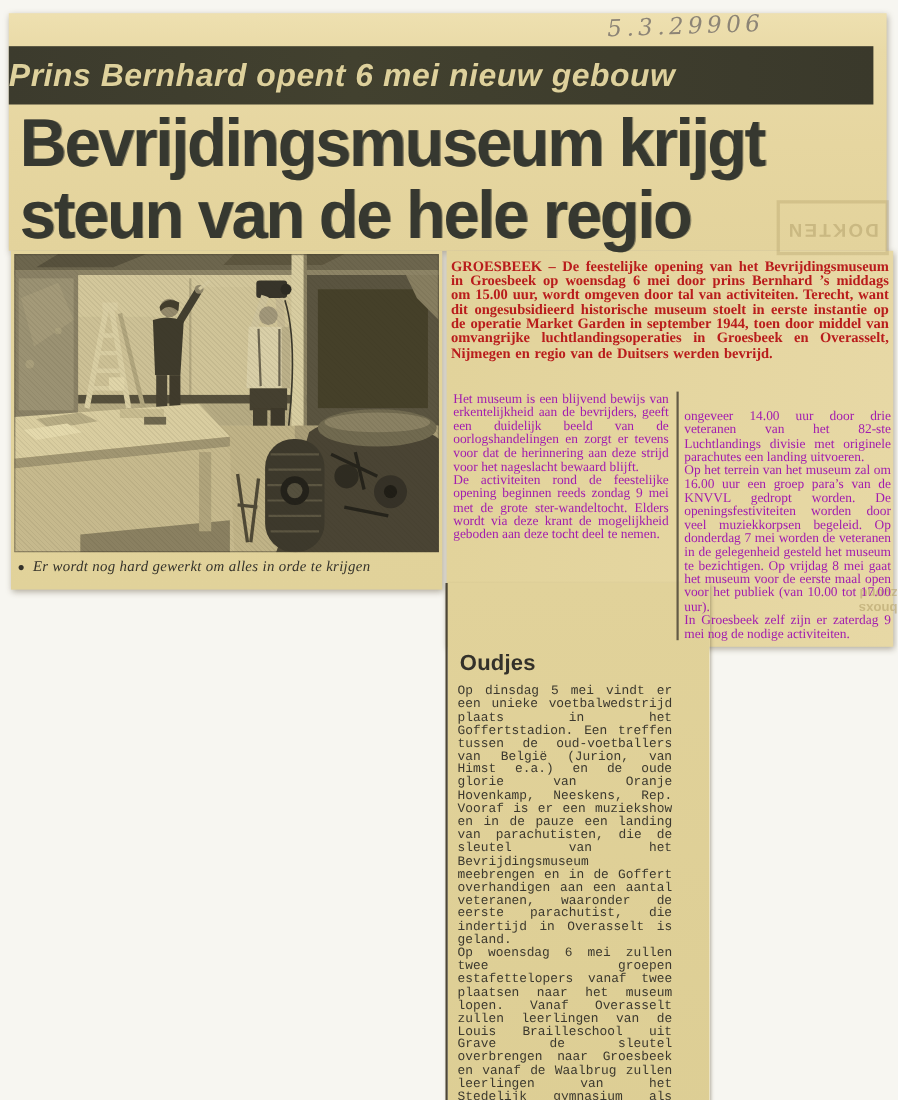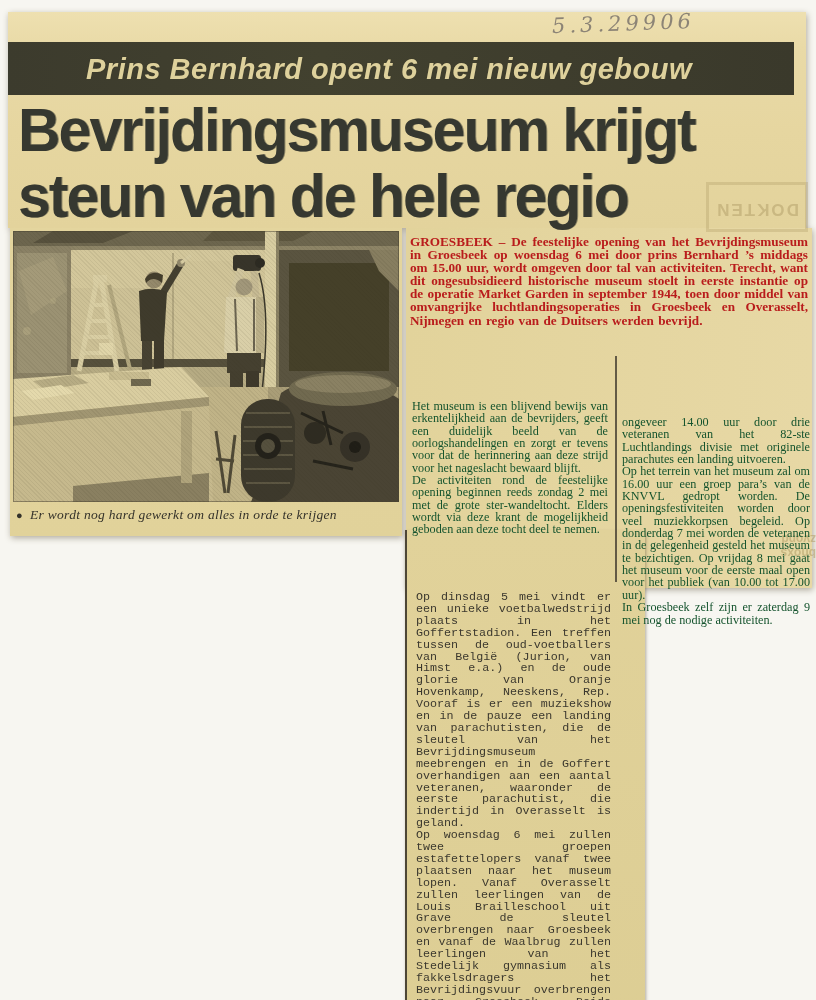--- a/index.html
+++ b/index.html
@@ -43,21 +43,21 @@
     font-style:italic;font-size:21px;color:#8c8476;
     letter-spacing:4px;transform:rotate(-2deg);
     z-index:3;
   }
   .kicker{
     position:absolute;left:8px;top:42px;width:786px;height:53px;
     background:linear-gradient(90deg,#3c3b2d,#42412f 40%,#3a392b);
     z-index:3;
   }
   .kicker span{
-    display:block;padding-left:78px;line-height:54px;
+    display:block;line-height:54px;
     font-family:"Liberation Sans", sans-serif;
     font-style:italic;font-weight:bold;font-size:29px;letter-spacing:.5px;
     color:#ded19c;text-shadow:0 0 1px rgba(60,55,35,.6);
     white-space:nowrap;
   }
   .headline{
     position:absolute;left:18px;top:98px;z-index:3;
     font-family:"Liberation Sans", sans-serif;
     font-weight:bold;color:#363830;
     font-size:59px;line-height:63px;letter-spacing:-2px;
@@ -94,22 +94,22 @@
     white-space:nowrap;
   }
   .caption .bullet{font-style:normal;font-size:11px;margin-right:7px;}
   
   .intro{
     position:absolute;left:410px;top:235px;width:398px;z-index:3;
     font-weight:bold;font-size:13.2px;line-height:13.1px;
     color:#b91c1c;text-align:justify;word-spacing:1px;margin:0;
   }
   .bodycol{
-    position:absolute;z-index:3;color:#14532d;
-    font-size:12.2px;line-height:12.35px;text-align:justify;margin-top:44px;
+    position:absolute;z-index:3;color:#a21caf;
+    font-size:12.2px;line-height:12.35px;text-align:justify;
   }
   .bodycol p{margin:0;}
   .col-1{left:412px;top:356px;width:196px;}
   .col-2{left:622px;top:372px;width:188px;}
   .v-divider{
     position:absolute;left:615px;top:356px;width:2px;height:226px;
     background:#4c4536;opacity:.85;z-index:3;
   }
   
   .section-heading{
@@ -276,30 +276,31 @@
   </div>
 
   <div class="caption">
     <span class="bullet">●</span><span>Er wordt nog hard gewerkt om alles in orde te krijgen</span>
   </div>
 
   <p class="intro">GROESBEEK – De feestelijke opening van het Bevrijdingsmuseum in Groesbeek op woensdag 6 mei door prins Bernhard ’s middags om 15.00 uur, wordt omgeven door tal van activiteiten. Terecht, want dit ongesubsidieerd historische museum stoelt in eerste instantie op de operatie Market Garden in september 1944, toen door middel van omvangrijke luchtlandingsoperaties in Groesbeek en Overasselt, Nijmegen en regio van de Duitsers werden bevrijd.</p>
 
   <div class="bodycol col-1">
     <p>Het museum is een blijvend bewijs van erkentelijkheid aan de bevrijders, geeft een duidelijk beeld van de oorlogshandelingen en zorgt er tevens voor dat de herinnering aan deze strijd voor het nageslacht bewaard blijft.</p>
-    <p>De activiteiten rond de feestelijke opening beginnen reeds zondag 2 mei met de grote ster-wandeltocht. Elders wordt via deze krant de mogelijkheid geboden aan deze tocht deel te nemen.</p>
+    <p>De activiteiten rond de feestelijke opening beginnen reeds zondag 9 mei met de grote ster-wandeltocht. Elders wordt via deze krant de mogelijkheid geboden aan deze tocht deel te nemen.</p>
   </div>
   <div class="v-divider"></div>
   <div class="bodycol col-2">
     <p>ongeveer 14.00 uur door drie veteranen van het 82-ste Luchtlandings divisie met originele parachutes een landing uitvoeren.</p>
     <p>Op het terrein van het museum zal om 16.00 uur een groep para’s van de KNVVL gedropt worden. De openingsfestiviteiten worden door veel muziekkorpsen begeleid. Op donderdag 7 mei worden de veteranen in de gelegenheid gesteld het museum te bezichtigen. Op vrijdag 8 mei gaat het museum voor de eerste maal open voor het publiek (van 10.00 tot 17.00 uur).</p>
     <p>In Groesbeek zelf zijn er zaterdag 9 mei nog de nodige activiteiten.</p>
   </div>
 
   <div class="paper-lower">
+    <h2 class="section-heading">Oudjes</h2>
     <div class="bodytext">
       <p>Op dinsdag 5 mei vindt er een unieke voetbalwedstrijd plaats in het Goffertstadion. Een treffen tussen de oud-voetballers van België (Jurion, van Himst e.a.) en de oude glorie van Oranje Hovenkamp, Neeskens, Rep. Vooraf is er een muziekshow en in de pauze een landing van parachutisten, die de sleutel van het Bevrijdingsmuseum meebrengen en in de Goffert overhandigen aan een aantal veteranen, waaronder de eerste parachutist, die indertijd in Overasselt is geland.</p>
       <p>Op woensdag 6 mei zullen twee groepen estafettelopers vanaf twee plaatsen naar het museum lopen. Vanaf Overasselt zullen leerlingen van de Louis Brailleschool uit Grave de sleutel overbrengen naar Groesbeek en vanaf de Waalbrug zullen leerlingen van het Stedelijk gymnasium als fakkelsdragers het Bevrijdingsvuur overbrengen naar Groesbeek. Beide groepen arriveren tegelijk op het moment dat prins Bernhard om 15.00 uur het museum opent. Maar voorafgaande aan deze opening zal om</p>
     </div>
     <div class="end-rule"></div>
   </div>
 
 </div>
 
 </body></html>

